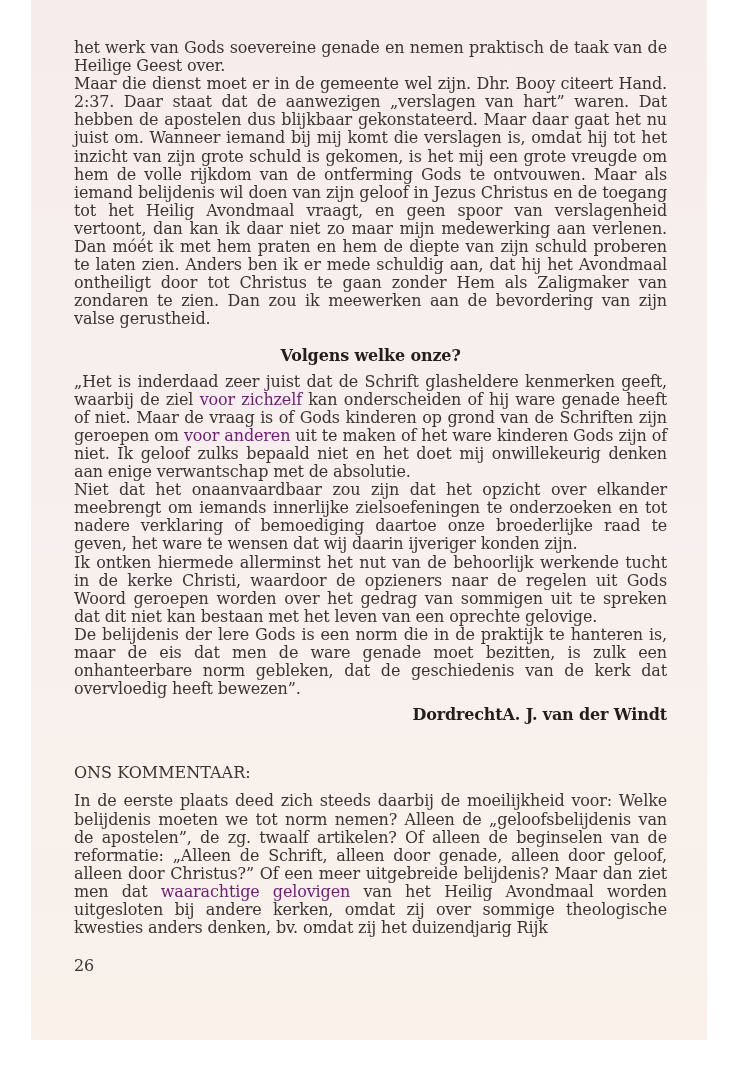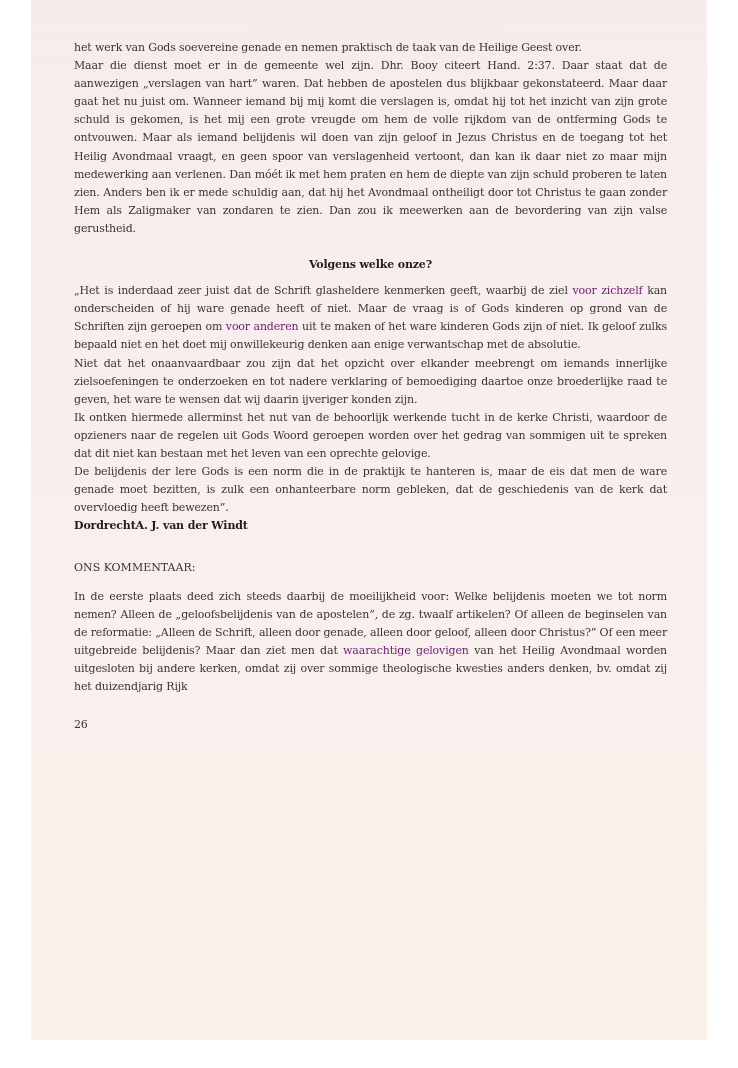--- a/index.html
+++ b/index.html
@@ -4,28 +4,28 @@
 <style>
   html, body { margin: 0; padding: 0; background: #ffffff; }
   body { width: 738px; height: 1068px; position: relative; overflow: hidden; }
   .paper {
     position: absolute; left: 31px; top: 0; width: 676px; height: 1040px;
     background: linear-gradient(180deg, #f6ecec 0%, #f7efee 40%, #f8f1ec 75%, #f9f1ea 100%);
   }
   .content {
     position: absolute; left: 74px; top: 39px; width: 593px;
     font-family: "DejaVu Serif", "Liberation Serif", serif;
-    font-size: 11px; line-height: 18.1px; color: #3b3433;
+    font-size: 16px; line-height: 18.1px; color: #3b3433;
     letter-spacing: -0.15px;
   }
   .p { text-align: justify; text-align-last: left; margin: 0; hyphens: none; }
   b { color: #701a75; font-weight: normal; }
   .heading { text-align: center; font-weight: bold; color: #231d1c; margin: 18px 0 8px 0; }
-  .sigrow { display: flex; justify-content: flex-start; font-weight: bold; color: #231d1c; }
-  .section-title { margin-top: 24px; margin-bottom: 10px; letter-spacing: 0; }
+  .sigrow { display: flex; justify-content: flex-end; font-weight: bold; color: #231d1c; margin-top: 8px; }
+  .section-title { margin-top: 40px; margin-bottom: 10px; letter-spacing: 0; }
   .pagenum { margin-top: 20px; }
 </style>
 </head>
 <body>
 
 <div class="paper"></div>
 
 <div class="content">
 
   <p class="p">het werk van Gods soevereine genade en nemen praktisch de taak van de Heilige Geest over.</p>

